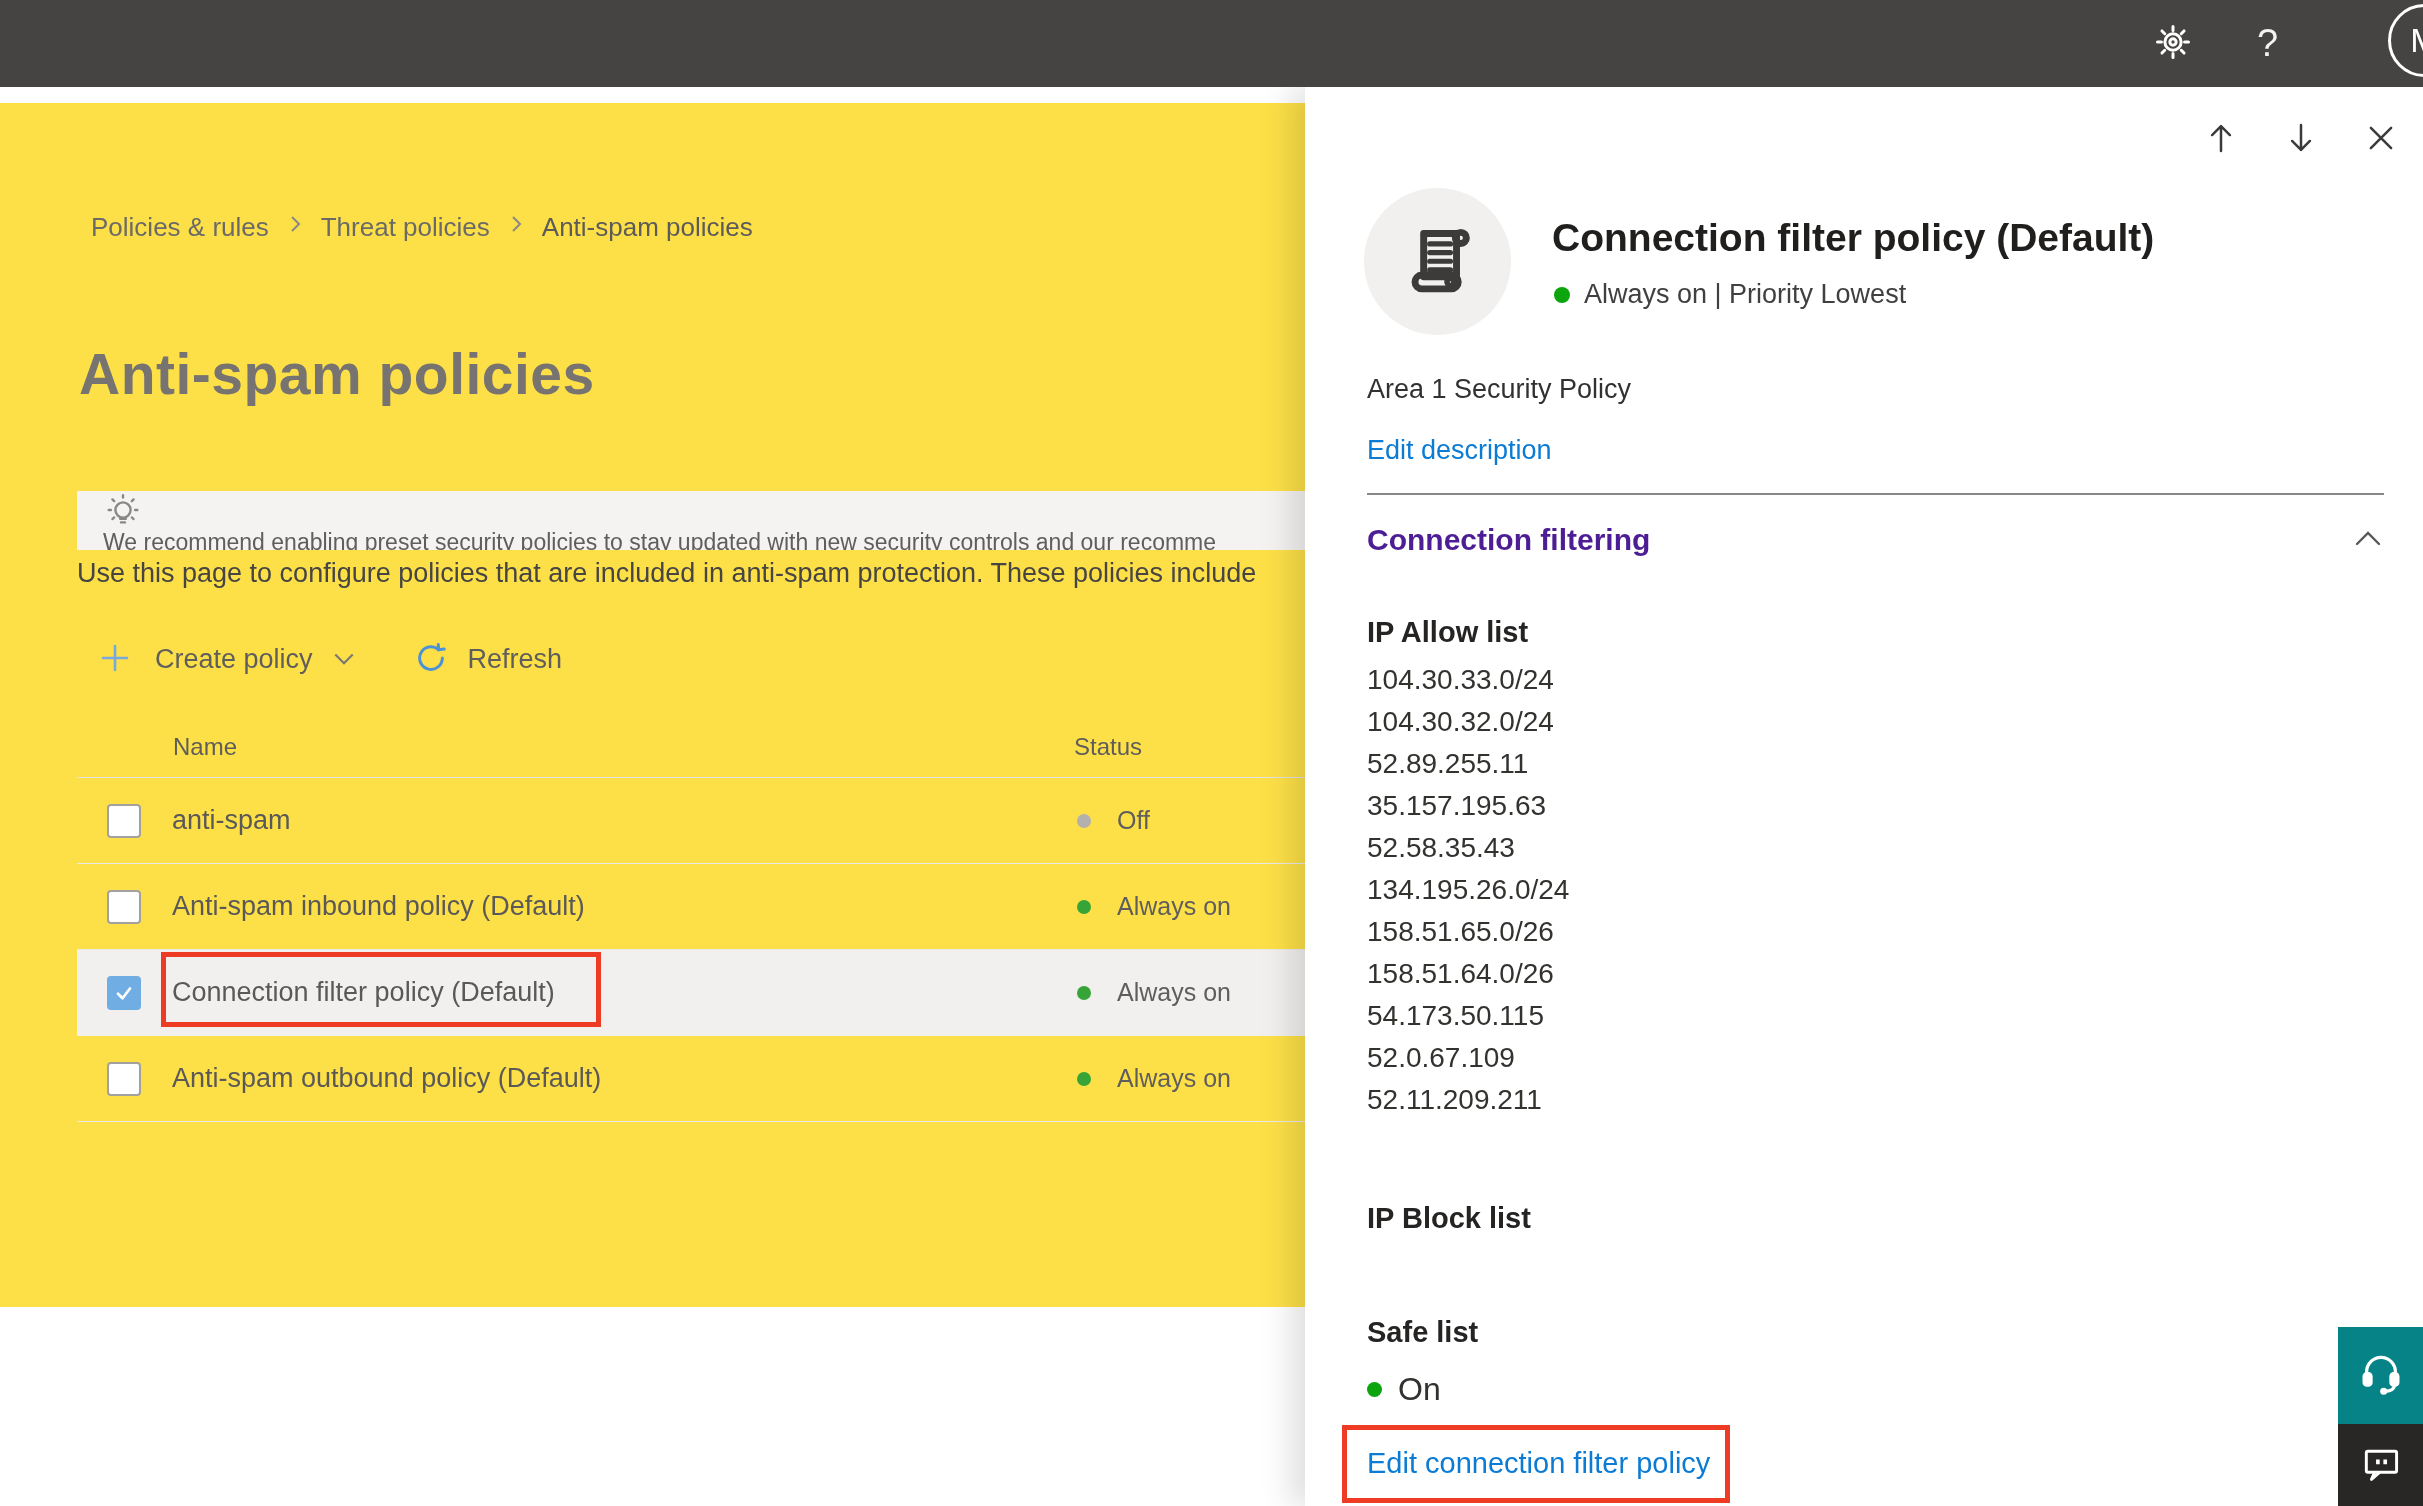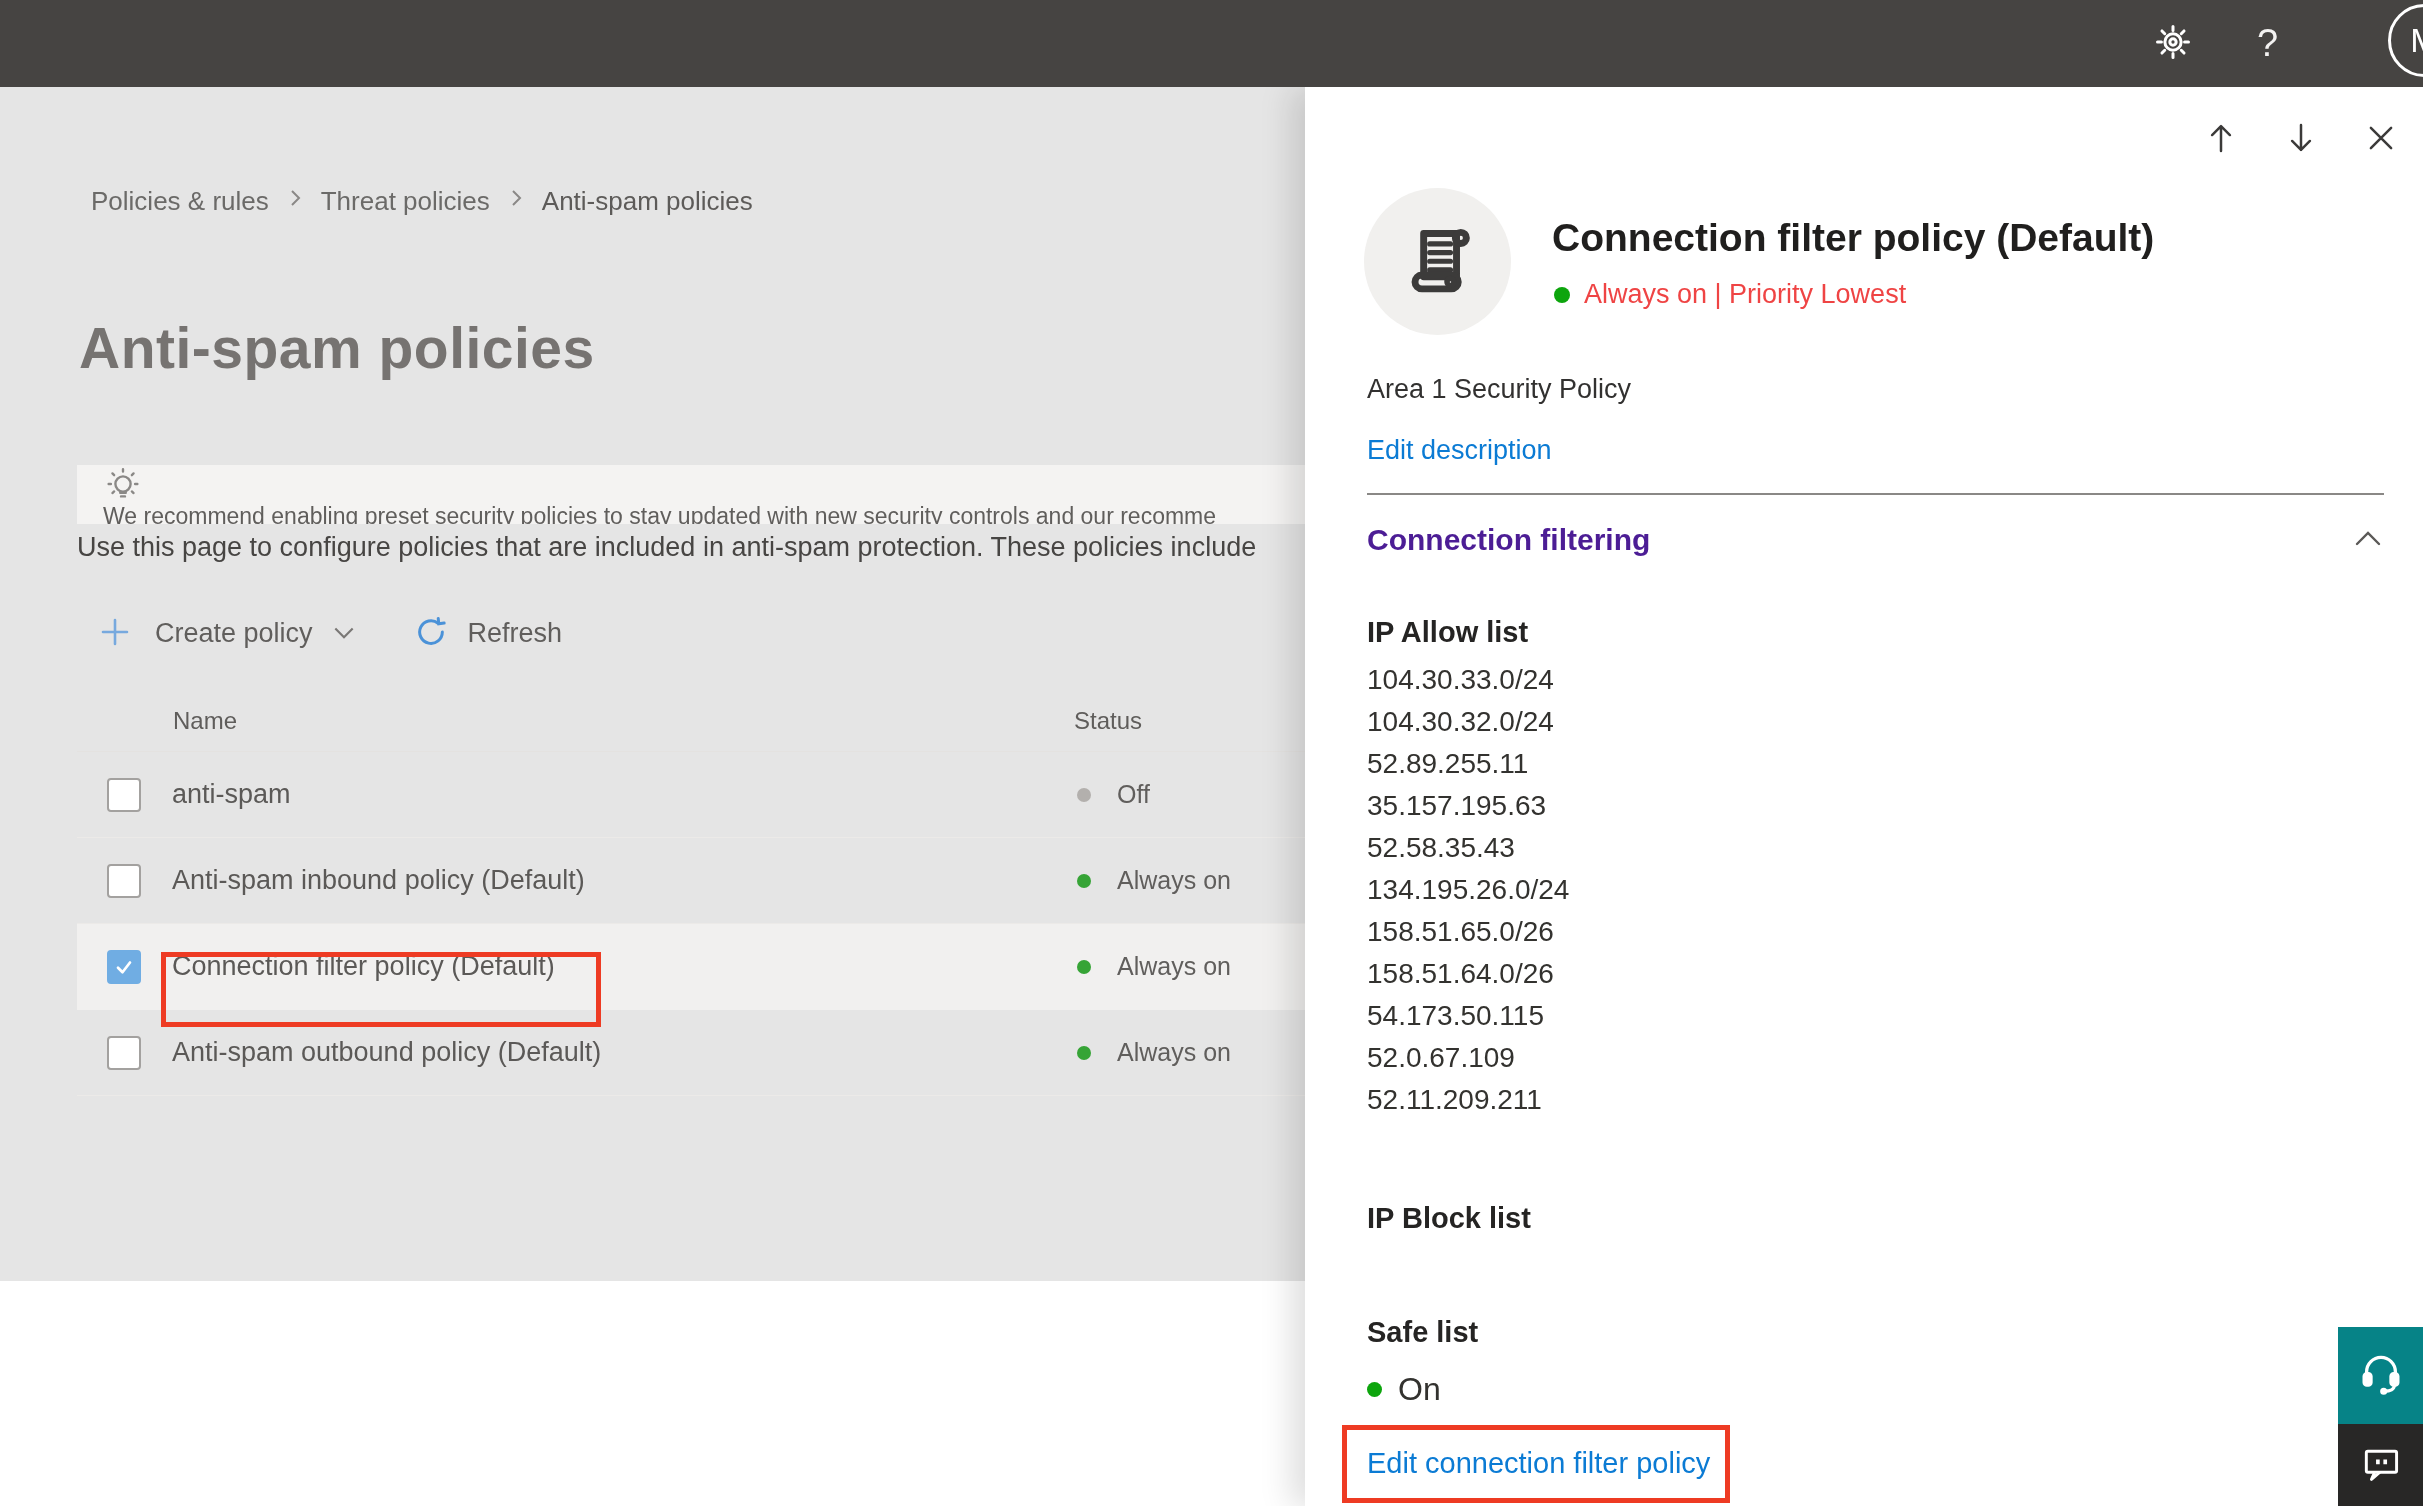--- a/index.html
+++ b/index.html
@@ -10,21 +10,21 @@
   }
   
   .topbar{position:absolute;left:0;top:0;width:2424px;height:87px;background:#464442;z-index:10;}
   .topbar-right{position:absolute;right:0;top:0;height:87px;display:flex;align-items:center;}
   .tb-btn{width:95px;height:87px;display:flex;align-items:center;justify-content:center;color:#ffffff;cursor:pointer;}
   .tb-help{font-size:38px;font-weight:400;color:#f3f2f1;}
   .avatar{position:absolute;left:2388px;top:4px;width:73px;height:73px;border-radius:50%;
     border:3px solid #ffffff;display:flex;align-items:center;justify-content:center;
     color:#ffffff;font-size:34px;box-sizing:border-box;background:#464442;z-index:11;}
   
-  .main{position:absolute;left:0;top:77px;width:2424px;height:1204px;background:#e5e5e5;z-index:1;}
+  .main{position:absolute;left:0;top:103px;width:2424px;height:1204px;background:#fde047;z-index:1;}
   .breadcrumb{position:absolute;left:91px;top:109px;display:flex;align-items:center;gap:16px;
     font-size:26px;color:#6b6a68;}
   .crumb{cursor:pointer;}
   .crumb.current{color:#5d5b59;}
   .page-title{position:absolute;left:79px;top:238px;font-size:57px;font-weight:700;color:#767371;letter-spacing:0.5px;}
   .banner{position:absolute;left:77px;top:388px;width:1525px;height:59px;background:#f4f3f2;
     display:flex;align-items:flex-start;overflow:hidden;white-space:nowrap;flex-direction:column;}
   .banner-icon{margin-left:26px;flex:0 0 auto;display:flex;align-items:center;}
   .banner-text{margin-left:26px;font-size:23px;color:#605e5c;}
   .page-desc{position:absolute;left:77px;top:446px;width:1525px;height:48px;line-height:48px;
@@ -57,21 +57,21 @@
   .dot.off{background:#b3b0ad;}
   
   .flyout{position:absolute;left:1305px;top:87px;width:1119px;height:1420px;background:#ffffff;
     box-shadow:-14px 0 30px rgba(0,0,0,.13);z-index:5;}
   .fly-nav{position:absolute;top:30px;right:22px;display:flex;align-items:center;gap:38px;}
   .fly-nav .nav-btn{width:42px;height:42px;display:flex;align-items:center;justify-content:center;cursor:pointer;}
   .policy-circle{position:absolute;left:59px;top:101px;width:147px;height:147px;border-radius:50%;
     background:#f1f0ee;display:flex;align-items:center;justify-content:center;}
   .fly-title{position:absolute;left:247px;top:129px;font-size:39px;font-weight:700;color:#201f1e;}
   .fly-status{position:absolute;left:249px;top:192px;display:flex;align-items:center;gap:14px;
-    font-size:27px;color:#ef4444;}
+    font-size:27px;color:#404040;}
   .fly-status .dot{width:16px;height:16px;background:#0da50d;}
   .fly-desc{position:absolute;left:62px;top:287px;font-size:27px;color:#323130;}
   .link{color:#0b7bd4;cursor:pointer;}
   .fly-edit-desc{position:absolute;left:62px;top:348px;font-size:27px;}
   .fly-divider{position:absolute;left:62px;top:406px;width:1017px;height:2px;background:#8a8886;}
   .fly-section{position:absolute;left:62px;top:436px;width:1017px;display:flex;align-items:center;
     justify-content:space-between;cursor:pointer;}
   .fly-section-title{font-size:30px;font-weight:700;color:#4c1d95;}
   .sub-h{position:absolute;left:62px;font-size:29px;font-weight:700;color:#252423;}
   .ip-list{position:absolute;left:62px;top:572px;display:flex;flex-direction:column;}

